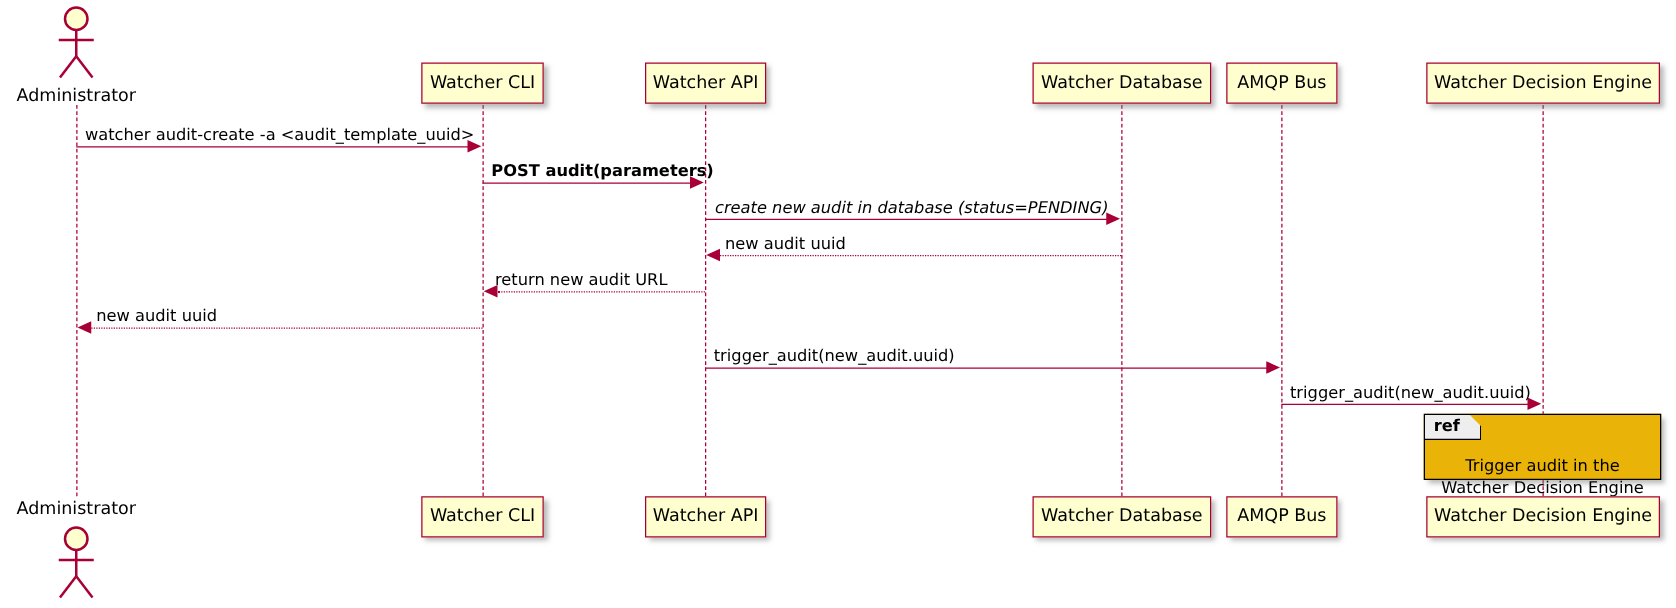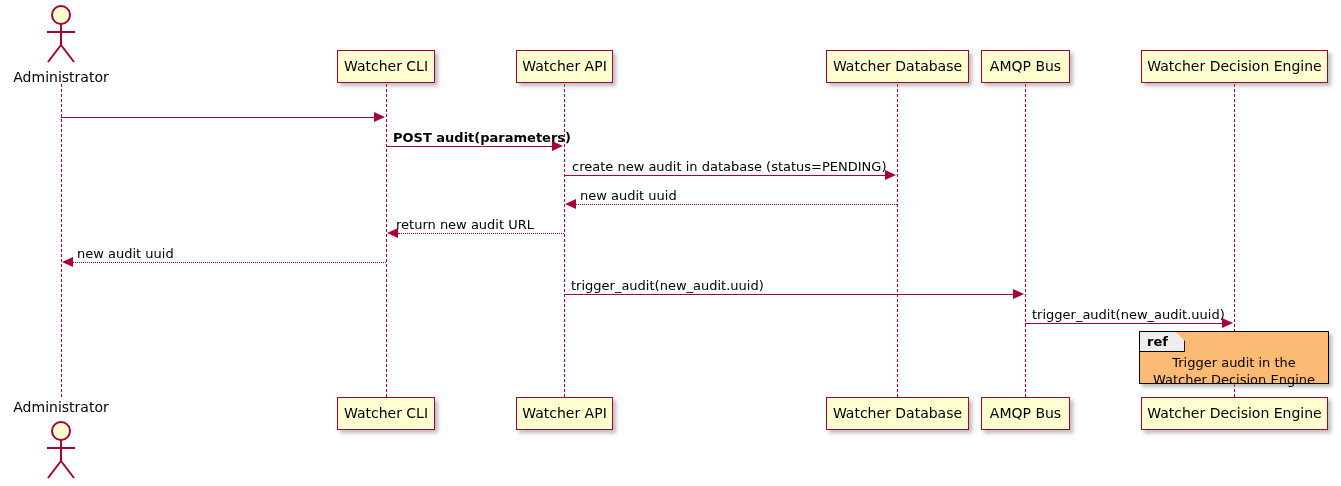--- a/index.html
+++ b/index.html
@@ -84,21 +84,21 @@
     position: absolute;
     font-size: 13px;
     color: #000000;
     white-space: nowrap;
   }
 
   
   .ref-box {
     position: absolute;
     box-sizing: border-box;
-    background: #fdba74;
+    background: #eab308;
     border: 1px solid #000000;
     box-shadow: 3px 3px 4px rgba(130,130,130,0.55);
   }
   .ref-tab {
     position: absolute;
     left: 0;
     top: 0;
     height: 19px;
     padding: 0 16px 0 7px;
     background: #EEEEEE;
@@ -106,21 +106,21 @@
     border-bottom: 1px solid #000000;
     font-size: 13px;
     font-weight: bold;
     line-height: 19px;
     color: #000000;
     clip-path: polygon(0 0, calc(100% - 9px) 0, 100% 9px, 100% 100%, 0 100%);
   }
   .ref-text {
     position: absolute;
     left: 0;
-    top: 22px;
+    top: 33px;
     width: 100%;
     text-align: center;
     font-size: 13px;
     line-height: 17px;
     color: #000000;
   }
 </style>
 </head>
 <body>
 
@@ -157,28 +157,29 @@
   </div>
   <div class="participant" style="left:981px; top:50px; width:89px;">
     <span>AMQP Bus</span>
   </div>
   <div class="participant" style="left:1141px; top:50px; width:187px;">
     <span>Watcher Decision Engine</span>
   </div>
 
   <div class="msg-line" style="left:61px; top:117px; width:314px;"></div>
   <div class="arrowhead right" style="left:374px; top:112px;"></div>
+  <div class="msg-label" style="left:68px; top:101px;">watcher audit-create -a &lt;audit_template_uuid&gt;</div>
 
   <div class="msg-line" style="left:386px; top:146px; width:167px;"></div>
   <div class="arrowhead right" style="left:552px; top:141px;"></div>
   <div class="msg-label" style="left:393px; top:130px;font-weight:bold;">POST audit(parameters)</div>
 
   <div class="msg-line" style="left:564px; top:175px; width:322px;"></div>
   <div class="arrowhead right" style="left:885px; top:170px;"></div>
-  <div class="msg-label" style="left:572px; top:159px;">create new audit in database (status=PENDING)</div>
+  <div class="msg-label" style="left:572px; top:159px;font-style:italic;">create new audit in database (status=PENDING)</div>
 
   <div class="msg-line dotted" style="left:576px; top:204px; width:321px;"></div>
   <div class="arrowhead left" style="left:565px; top:199px;"></div>
   <div class="msg-label" style="left:580px; top:188px;">new audit uuid</div>
 
   <div class="msg-line dotted" style="left:398px; top:233px; width:166px;"></div>
   <div class="arrowhead left" style="left:387px; top:228px;"></div>
   <div class="msg-label" style="left:396px; top:217px;">return new audit URL</div>
 
   <div class="msg-line dotted" style="left:73px; top:262px; width:313px;"></div>

